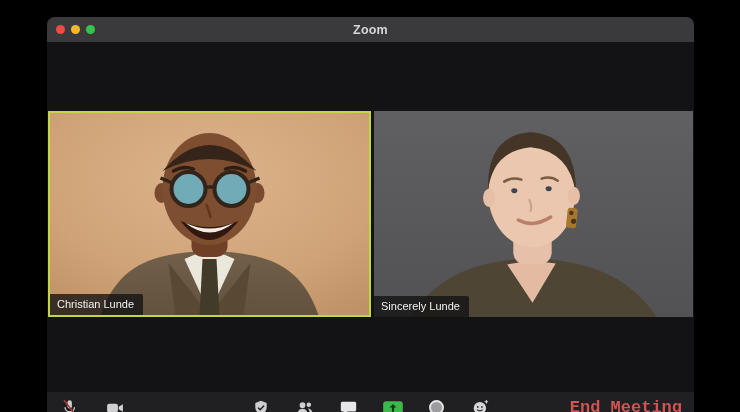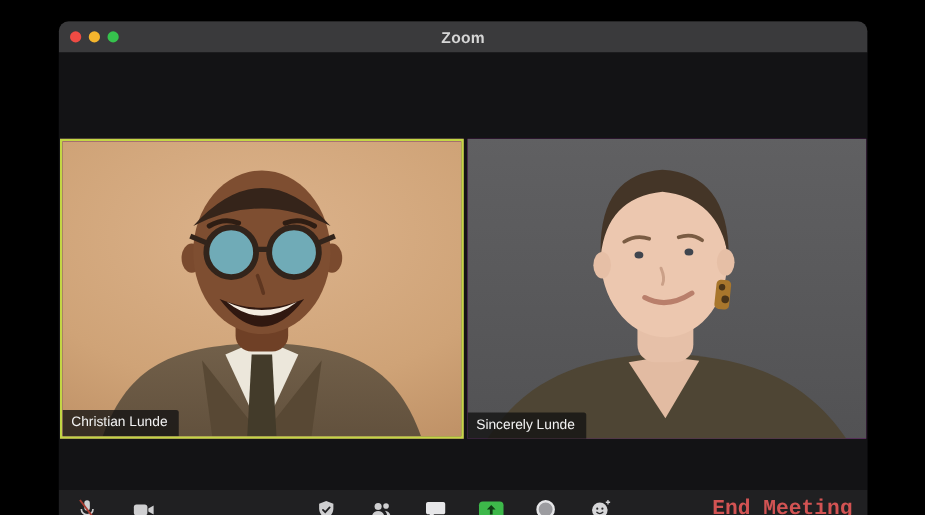--- a/index.html
+++ b/index.html
@@ -26,21 +26,21 @@
   .traffic{position:absolute;left:9px;top:0;height:25px;display:flex;
     align-items:center;gap:6px;}
   .tl{width:9px;height:9px;border-radius:50%;display:inline-block;cursor:pointer;}
   .tl.close{background:var(--traffic-close);}
   .tl.min{background:var(--traffic-minimize);}
   .tl.max{background:var(--traffic-zoom);}
   .wtitle{color:#d6d6d6;font-size:12.5px;font-weight:700;letter-spacing:.2px;}
   .content{flex:1;position:relative;background:var(--content-bg);}
   .videos{position:absolute;left:1px;top:69px;width:645px;height:206px;
     display:flex;gap:3px;}
-  .tile{position:relative;flex:1;height:240px;overflow:hidden;background:#701a75;}
+  .tile{position:relative;flex:1;height:206px;overflow:hidden;background:#1d4ed8;}
   .tile.active{border:2px solid var(--active-speaker-border);}
   .tile svg.photo{position:absolute;inset:0;width:100%;height:100%;display:block;}
   .nameplate{position:absolute;left:0;bottom:0;background:rgba(18,18,18,.78);
     color:#f2f2f2;font-size:11px;padding:3px 9px 4px 7px;line-height:14px;
     border-radius:0 2px 0 0;white-space:nowrap;}
   .toolbar{height:31px;flex:0 0 31px;background:var(--toolbar-bg);
     position:relative;display:flex;align-items:center;}
   .tb-btn{background:none;border:none;padding:0;width:30px;height:28px;
     display:flex;align-items:center;justify-content:center;cursor:pointer;}
   .tb-left{display:flex;align-items:center;gap:16px;padding-left:7px;}

